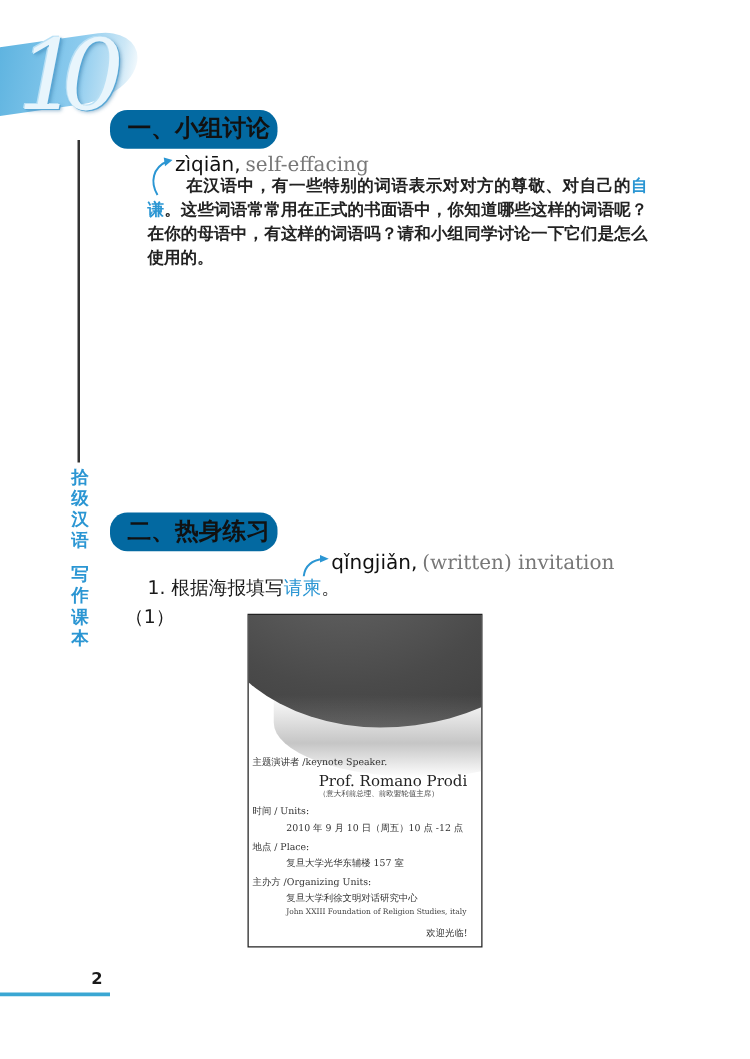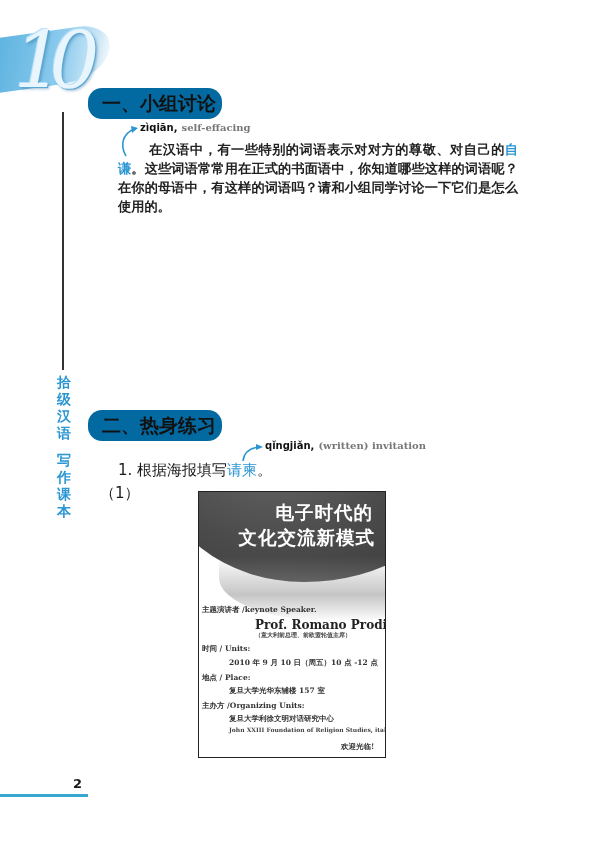--- a/index.html
+++ b/index.html
@@ -36,21 +36,21 @@
     
     .pill {
       background: #0369a1; border-radius: 14px;
       font-weight: bold; font-size: 19px; color: #111;
       padding: 0 14px; height: 31px; line-height: 31px; white-space: nowrap;
     }
     .pill1 { left: 88px; top: 88px; width: 106px; }
     .pill2 { left: 88px; top: 410px; width: 106px; }
 
     
-    .gloss { font-size: 10px; white-space: nowrap; font-weight: bold; }
+    .gloss { font-size: 16px; white-space: nowrap; }
     .gloss .py { font-family: "DejaVu Sans", sans-serif; color: #111; }
     .gloss .en { font-family: "DejaVu Serif", "Liberation Serif", serif; color: #777; margin-left: 4px; }
     .arrow { stroke: #2b96d3; fill: none; stroke-width: 1.6; }
 
     .para {
       left: 118px; top: 140px; width: 400px;
       font-size: 13.2px; line-height: 19px; font-weight: bold; color: #222;
       text-indent: 31px; text-align: justify;
     }
     .blue { color: #2b96d3; }
@@ -72,21 +72,21 @@
     .poster-swoosh {
       position: absolute; left: 20px; top: 20px; width: 240px; height: 110px;
       border-radius: 0 0 50% 50% / 0 0 60% 40%;
       background: linear-gradient(180deg, rgba(255,255,255,0) 40%, rgba(150,150,150,0.55) 75%, rgba(255,255,255,0) 100%);
     }
     .poster-title {
       position: absolute; right: 12px; top: 8px; color: #fff; font-weight: bold;
       font-size: 18.5px; line-height: 25px; text-align: right; letter-spacing: 1px;
     }
     .poster-title .l2 { margin-right: -2px; }
-    .pt { position: absolute; font-size: 7.5px; color: #333; white-space: nowrap; font-weight: bold; text-align: right; }
+    .pt { position: absolute; font-size: 7.5px; color: #333; white-space: nowrap; font-weight: normal; text-align: right; }
     .pt.big { font-size: 12px; color: #222; }
     .pt.sm { font-size: 6px; color: #444; }
 
     .foot-line { left: 0; top: 794px; width: 88px; height: 3px; background: #3aa7d3; }
     .page-num { left: 73px; top: 776px; font-weight: bold; font-size: 13px; }
   </style>
 </head>
 <body>
 
 <div class="abs brush"></div>
@@ -126,24 +126,20 @@
 <div class="abs gloss" style="left:265px;top:440px">
   <span class="py">qǐngjiǎn,</span><span class="en">(written) invitation</span>
 </div>
 
 <div class="abs q1"><span>1. 根据海报填写</span><span class="blue">请柬</span><span>。</span></div>
 <div class="abs sub1">（1）</div>
 
 <div class="abs poster">
   <div class="poster-dark"></div>
   <div class="poster-swoosh"></div>
-  <div class="poster-title">
-    <div>电子时代的</div>
-    <div class="l2">文化交流新模式</div>
-  </div>
   <div class="pt" style="left:3px;top:113px">主题演讲者 /keynote Speaker.</div>
   <div class="pt big" style="left:56px;top:126px">Prof. Romano Prodi</div>
   <div class="pt sm" style="left:56px;top:139px">（意大利前总理、前欧盟轮值主席）</div>
   <div class="pt" style="left:3px;top:152px">时间 / Units:</div>
   <div class="pt" style="left:30px;top:166px">2010 年 9 月 10 日（周五）10 点 -12 点</div>
   <div class="pt" style="left:3px;top:181px">地点 / Place:</div>
   <div class="pt" style="left:30px;top:194px">复旦大学光华东辅楼 157 室</div>
   <div class="pt" style="left:3px;top:209px">主办方 /Organizing Units:</div>
   <div class="pt" style="left:30px;top:222px">复旦大学利徐文明对话研究中心</div>
   <div class="pt sm" style="left:30px;top:234px">John XXIII Foundation of Religion Studies, italy</div>

